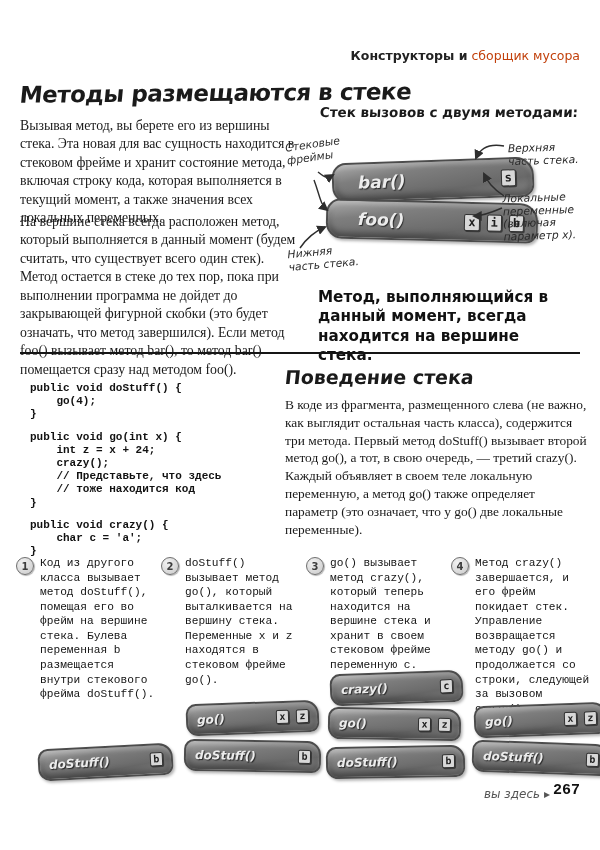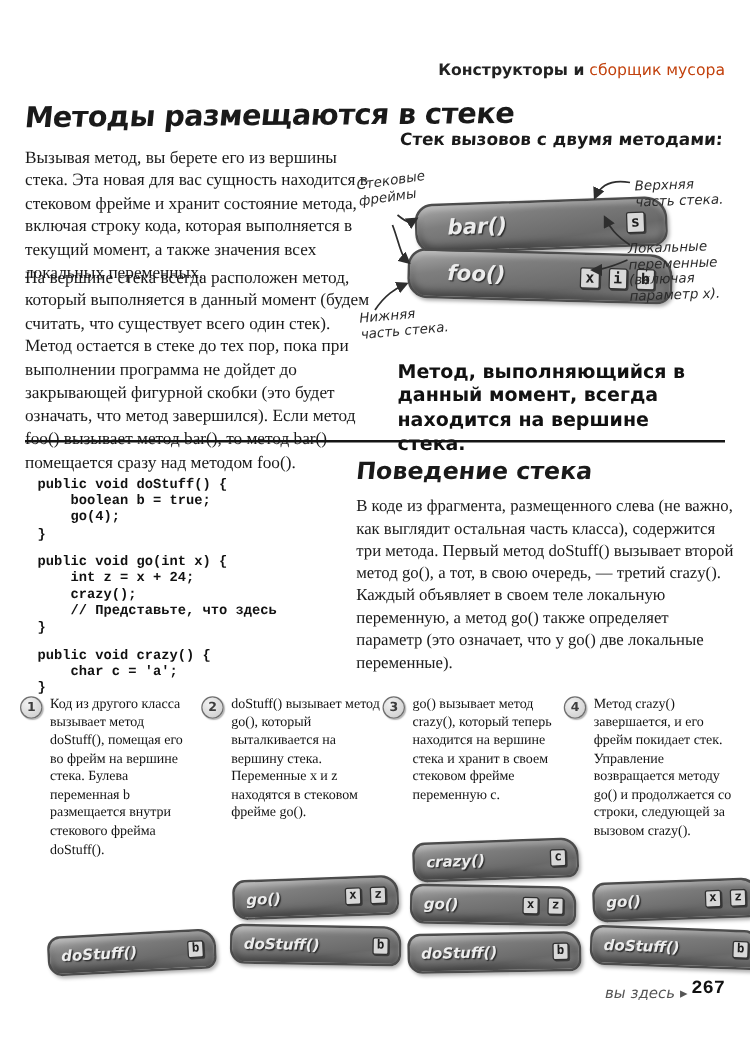--- a/index.html
+++ b/index.html
@@ -58,21 +58,21 @@
             font-size:19px;transform:skewX(-6deg);}
   .beh-para{left:285px;top:396px;width:302px;font-size:13.4px;line-height:1.33;}
 
   
   .step{position:absolute;top:556px;width:143px;display:flex;gap:6px;align-items:flex-start;}
   .step-num{flex:0 0 auto;width:16px;height:16px;border-radius:50%;border:1.6px solid #6f6f6f;
             background:radial-gradient(circle at 35% 30%,#f2f2f2,#c9c9c9);
             font-family:"DejaVu Sans",sans-serif;font-weight:bold;font-size:10px;color:#3d3d3d;
             display:flex;align-items:center;justify-content:center;margin-top:1px;
             box-shadow:1px 1px 1px rgba(0,0,0,.3);}
-  .step-text{font-family:Liberation Serif, serif;font-size:11.2px;line-height:1.3;color:#141414;}
+  .step-text{font-family:Liberation Mono, monospace;font-size:11.2px;line-height:1.3;color:#141414;}
 
   
   .foot-here{left:484px;top:787px;font-family:"DejaVu Sans",sans-serif;font-style:italic;
              font-size:12px;color:#555;}
   .foot-num{right:20px;top:782px;font-family:Liberation Mono, monospace;font-weight:bold;
             font-size:15px;color:#111;}
   svg.arrows{position:absolute;left:278px;top:130px;pointer-events:none;}
 </style>
 </head>
 <body>
@@ -125,29 +125,29 @@
       <path d="M22,118 C30,106 38,101 47,97" marker-end="url(#ah)"></path>
     </g>
   </svg>
 
   <div class="abs caption">Метод, выполняющийся в данный момент, всегда находится на вершине стека.</div>
   <div class="abs divider"></div>
 
   <div class="abs code">
     <div class="code-block">
       <div class="code-line">public void doStuff() {</div>
-      <div class="code-line">    boolean b = true;</div>
       <div class="code-line">    go(4);</div>
       <div class="code-line">}</div>
     </div>
     <div class="code-block">
       <div class="code-line">public void go(int x) {</div>
       <div class="code-line">    int z = x + 24;</div>
       <div class="code-line">    crazy();</div>
       <div class="code-line">    // Представьте, что здесь</div>
+      <div class="code-line">    // тоже находится код</div>
       <div class="code-line">}</div>
     </div>
     <div class="code-block">
       <div class="code-line">public void crazy() {</div>
       <div class="code-line">    char c = 'a';</div>
       <div class="code-line">}</div>
     </div>
   </div>
 
   <div class="abs beh-head">Поведение стека</div>

